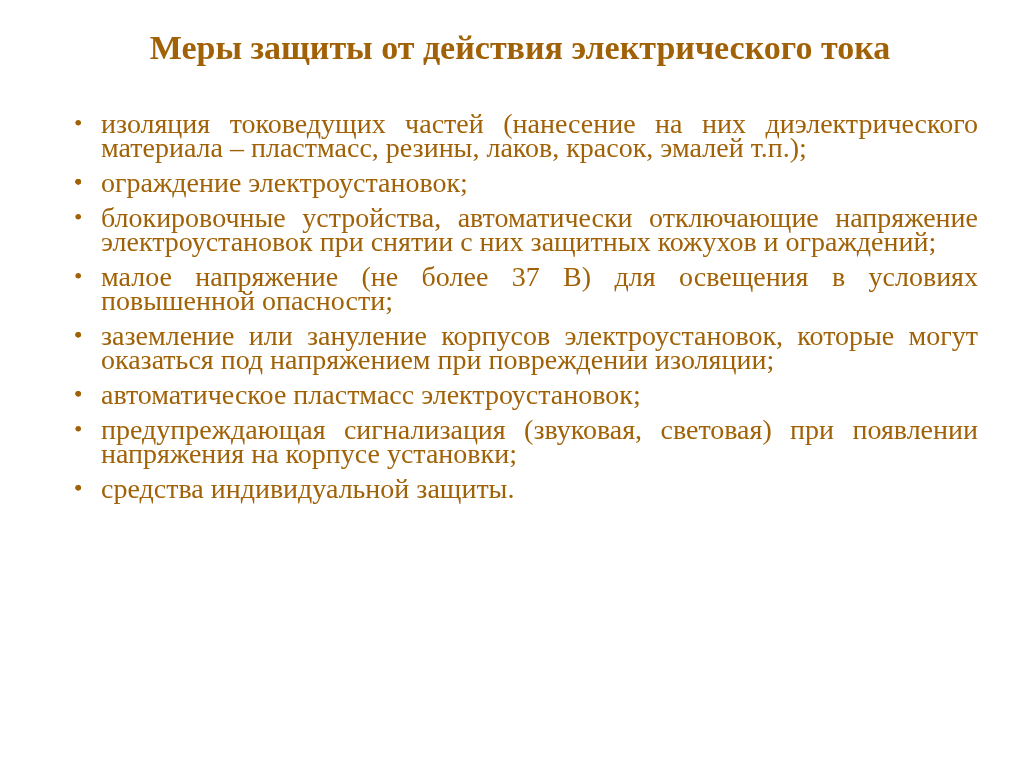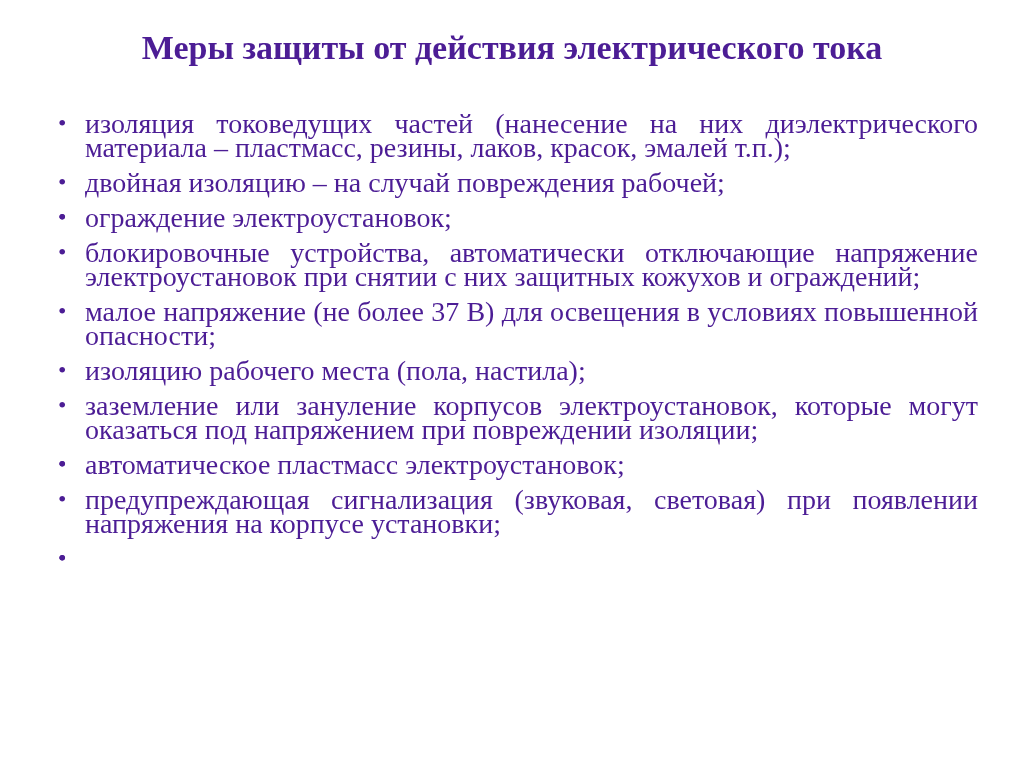--- a/index.html
+++ b/index.html
@@ -9,21 +9,22 @@
   }
   .slide {
     position: relative;
     width: 1024px;
     height: 584px;
     background: #ffffff;
     overflow: hidden;
     box-sizing: border-box;
     padding-top: 28px;
     font-family: "Liberation Serif", "DejaVu Serif", serif;
-    color: #4c1d95;
+    color: #a16207;
+    padding-left: 16px;
   }
   .title {
     margin: 0 40px;
     text-align: center;
     font-weight: bold;
     font-size: 34px;
     line-height: 40px;
     letter-spacing: 0px;
   }
   ul.bullets {
@@ -48,26 +49,26 @@
     line-height: 24px;
   }
 </style>
 </head>
 <body>
 
 <div class="slide">
   <h1 class="title">Меры защиты от действия электрического тока</h1>
   <ul class="bullets">
       <li><span class="marker">•</span><span>изоляция токоведущих частей (нанесение на них диэлектрического материала – пластмасс, резины, лаков, красок, эмалей т.п.);</span></li>
-      <li><span class="marker">•</span><span>двойная изоляцию – на случай повреждения рабочей;</span></li>
+      <li><span class="marker">•</span></li>
       <li><span class="marker">•</span></li>
       <li><span class="marker">•</span><span>ограждение электроустановок;</span></li>
       <li><span class="marker">•</span><span>блокировочные устройства, автоматически отключающие напряжение электроустановок при снятии с них защитных кожухов и ограждений;</span></li>
       <li><span class="marker">•</span><span>малое напряжение (не более 37 В) для освещения в условиях повышенной опасности;</span></li>
-      <li><span class="marker">•</span><span>изоляцию рабочего места (пола, настила);</span></li>
+      <li><span class="marker">•</span></li>
       <li><span class="marker">•</span><span>заземление или зануление корпусов электроустановок, которые могут оказаться под напряжением при повреждении изоляции;</span></li>
       <li><span class="marker">•</span></li>
       <li><span class="marker">•</span><span>автоматическое пластмасс электроустановок;</span></li>
       <li><span class="marker">•</span><span>предупреждающая сигнализация (звуковая, световая) при появлении напряжения на корпусе установки;</span></li>
       <li><span class="marker">•</span></li>
-      <li><span class="marker">•</span></li>
+      <li><span class="marker">•</span><span>средства индивидуальной защиты.</span></li>
     </ul>
 </div>
 
 </body></html>

